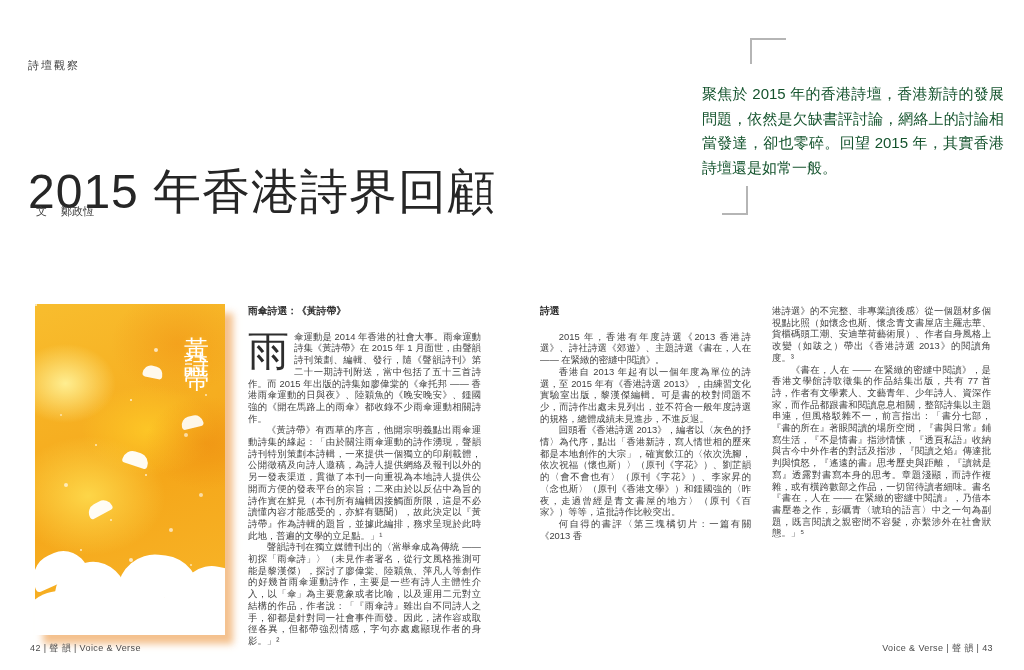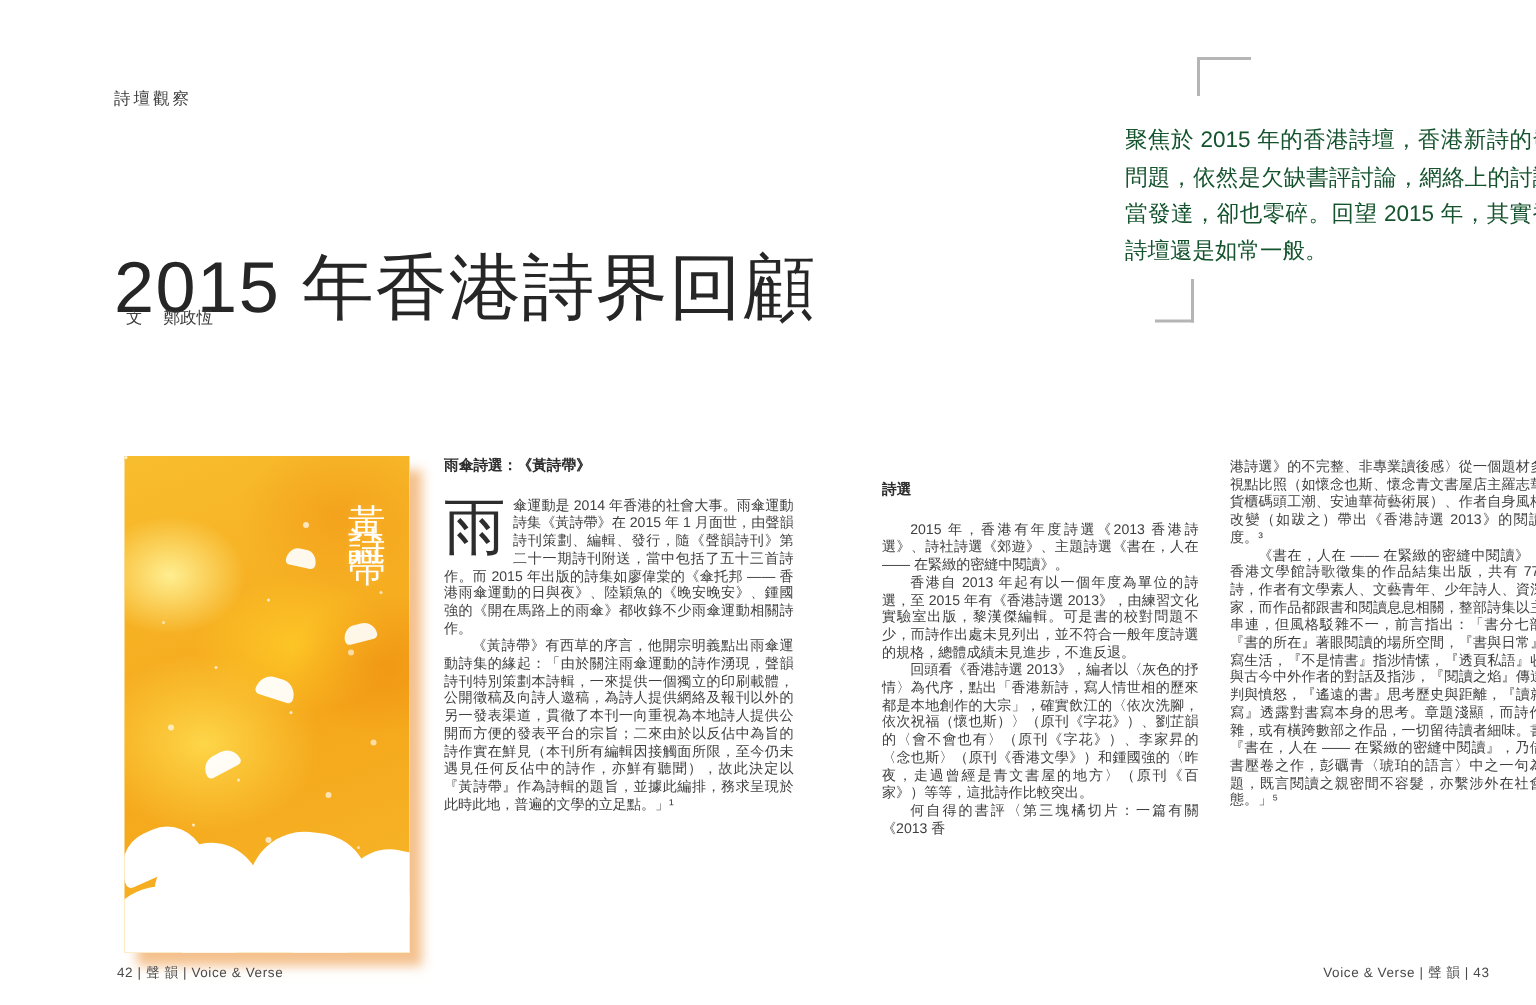--- a/index.html
+++ b/index.html
@@ -1,18 +1,18 @@
 <!DOCTYPE html>
 <html><head>
 <meta charset="utf-8">
 <style>
   html,body{margin:0;padding:0;background:#ffffff;}
   body{width:1024px;height:670px;position:relative;overflow:hidden;
        font-family:"Liberation Sans","DejaVu Sans",sans-serif;color:#3d3d3d;}
-  .abs{position:absolute;margin-left:48px;}
+  .abs{position:absolute;}
 
   
   .kicker{left:28px;top:58px;font-size:11px;letter-spacing:2px;color:#3a3a3a;}
   .page-title{left:28px;top:128px;font-size:48px;font-weight:400;color:#262626;
               letter-spacing:1px;white-space:nowrap;}
   .byline{left:36px;top:204px;font-size:11px;color:#3a3a3a;}
   .byline .lbl{margin-right:14px;}
 
   
   .cover{left:35px;top:304px;width:190px;height:331px;overflow:hidden;
@@ -50,21 +50,21 @@
   .pile .um.p5{left:84px;bottom:38px;width:82px;height:42px;transform:rotate(6deg);}
   .pile .um.p6{left:146px;bottom:28px;width:72px;height:40px;transform:rotate(12deg);}
   .pile .um.p7{left:-6px;bottom:52px;width:56px;height:30px;transform:rotate(-24deg);}
 
   
   .col{font-size:9.4px;line-height:11.7px;text-align:justify;color:#3f3f3f;}
   .col p{margin:0;}
   .col p.ind{text-indent:2em;}
   .col-heading{font-size:9.8px;font-weight:bold;color:#2e2e2e;margin:0 0 14px 0;}
   .col-a{left:248px;top:305px;width:233px;}
-  .col-b{left:540px;top:321px;width:211px;}
+  .col-b{left:540px;top:305px;width:211px;}
   .col-c{left:772px;top:305px;width:219px;}
   .dropcap{float:left;font-size:41px;line-height:36px;padding:2px 5px 0 0;color:#2d2d2d;}
 
   
   .pullquote-text{left:702px;top:82px;width:302px;font-size:15px;line-height:24.5px;
     color:#14532d;text-align:justify;}
   .qbr{border:0 solid #b5b5b5;}
   .qbr.top{left:750px;top:38px;width:34px;height:24px;border-top-width:2px;border-left-width:2px;}
   .qbr.bottom{left:722px;top:186px;width:24px;height:27px;border-bottom-width:2px;border-right-width:2px;}
 
@@ -99,21 +99,22 @@
         <span class="um p5"></span>
         <span class="um p6"></span>
         <span class="um p7"></span>
       </div>
       <div class="cover-title">黃詩帶</div>
     </div>
 
     <div class="abs col col-a">
       <h3 class="col-heading">雨傘詩選：《黃詩帶》</h3>
       <p><span class="dropcap">雨</span><span>傘運動是 2014 年香港的社會大事。雨傘運動詩集《黃詩帶》在 2015 年 1 月面世，由聲韻詩刊策劃、編輯、發行，隨《聲韻詩刊》第二十一期詩刊附送，當中包括了五十三首詩作。而 2015 年出版的詩集如廖偉棠的《傘托邦 —— 香港雨傘運動的日與夜》、陸穎魚的《晚安晚安》、鍾國強的《開在馬路上的雨傘》都收錄不少雨傘運動相關詩作。</span></p>
-      <p class="ind">《黃詩帶》有西草的序言，他開宗明義點出雨傘運動詩集的緣起：「由於關注雨傘運動的詩作湧現，聲韻詩刊特別策劃本詩輯，一來提供一個獨立的印刷載體，公開徵稿及向詩人邀稿，為詩人提供網絡及報刊以外的另一發表渠道，貫徹了本刊一向重視為本地詩人提供公開而方便的發表平台的宗旨；二來由於以反佔中為旨的詩作實在鮮見（本刊所有編輯因接觸面所限，至今仍未遇見任何反佔中的詩作，亦鮮有聽聞），故此決定以『黃詩帶』作為詩輯的題旨，並據此編排，務求呈現於此時此地，普遍的文學的立足點。」¹</p>
+      <p class="ind">《黃詩帶》有西草的序言，他開宗明義點出雨傘運動詩集的緣起：「由於關注雨傘運動的詩作湧現，聲韻詩刊特別策劃本詩輯，一來提供一個獨立的印刷載體，公開徵稿及向詩人邀稿，為詩人提供網絡及報刊以外的另一發表渠道，貫徹了本刊一向重視為本地詩人提供公開而方便的發表平台的宗旨；二來由於以反佔中為旨的詩作實在鮮見（本刊所有編輯因接觸面所限，這是不必讀懂內容才能感受的，亦鮮有聽聞），故此決定以『黃詩帶』作為詩輯的題旨，並據此編排，務求呈現於此時此地，普遍的文學的立足點。」¹</p>
+      <p class="ind">聲韻詩刊在獨立媒體刊出的〈當舉傘成為傳統 —— 初探「雨傘詩」〉（未見作者署名，從行文風格推測可能是黎漢傑），探討了廖偉棠、陸穎魚、萍凡人等創作的好幾首雨傘運動詩作，主要是一些有詩人主體性介入，以「傘」為主要意象或者比喻，以及運用二元對立結構的作品，作者說：「『雨傘詩』雖出自不同詩人之手，卻都是針對同一社會事件而發。因此，諸作容或取徑各異，但都帶強烈情感，字句亦處處顯現作者的身影。」²</p>
     </div>
 
     <div class="abs footer footer-left">42 | 聲 韻 | Voice &amp; Verse</div>
   </div>
 
   <div>
     <span class="abs qbr top"></span>
     <div class="abs pullquote-text">聚焦於 2015 年的香港詩壇，香港新詩的發展問題，依然是欠缺書評討論，網絡上的討論相當發達，卻也零碎。回望 2015 年，其實香港詩壇還是如常一般。</div>
     <span class="abs qbr bottom"></span>
 

